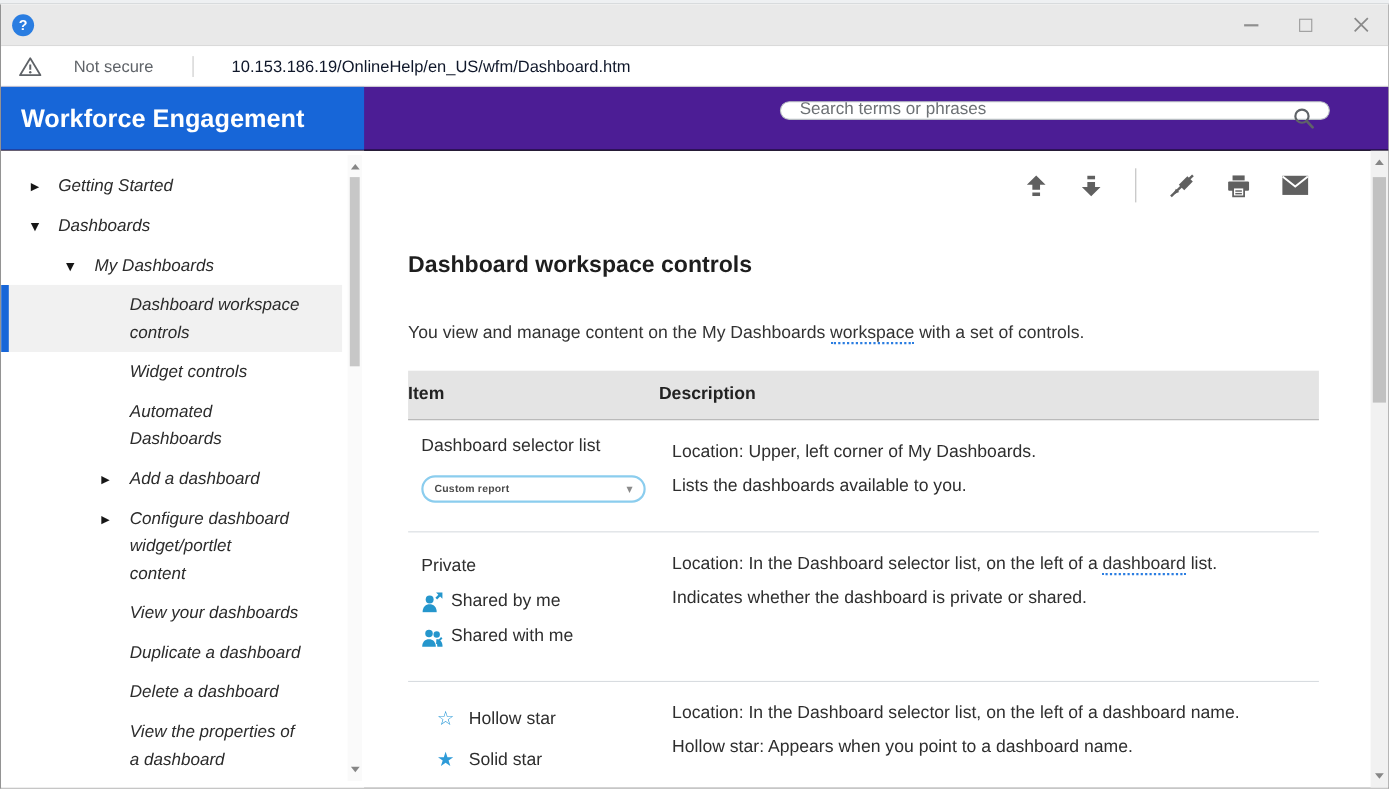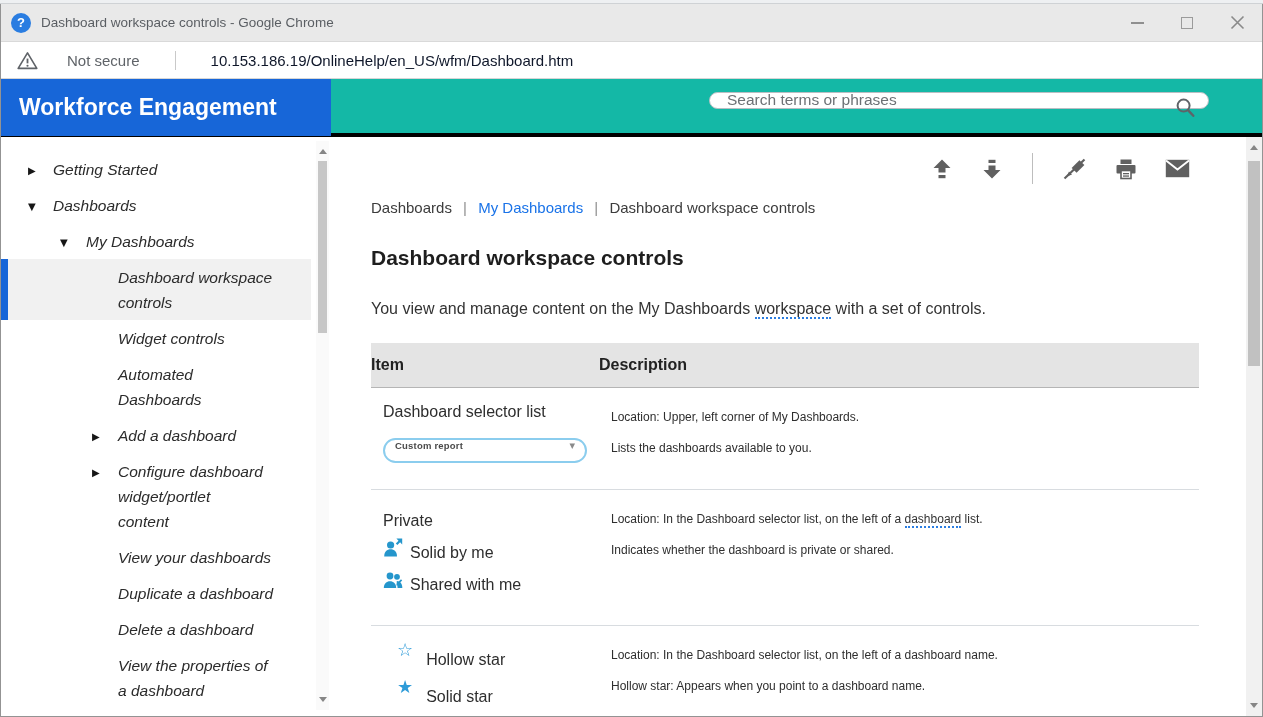--- a/index.html
+++ b/index.html
@@ -19,21 +19,21 @@
   .glyph-min { width:13px; height:2px; background:#8f8f8f; display:block; }
   .glyph-max { width:12px; height:12px; border:1.5px solid #9b9b9b; display:block; }
 
   
   .addressbar { height:37px; background:#fff; border-bottom:1px solid #d6d6d6; display:flex; align-items:center; padding-left:16px; flex:none;gap:20px; }
   .notsecure { margin-left:9px; font-size:15px; color:#5f6368; }
   .addr-sep { width:1px; height:19px; background:#c9c9c9; margin:0 15px; }
   .url { font-size:15px; color:#0f172a; }
 
   
-  .appheader { height:58px; background:#14b8a6; border-bottom:4px solid #000000; position:relative; flex:none; }
+  .appheader { height:58px; background:#4c1d95; border-bottom:1px solid #000000; position:relative; flex:none; }
   .brand { position:absolute; left:0; top:0; width:330px; height:57px; background:#1766d8; color:#fff; font-size:23px; font-weight:bold; line-height:57px; padding-left:18px; }
   .searchwrap { position:absolute; right:53px; top:12px; width:500px; height:17px; }
   .search { width:100%; height:100%; border:1px solid #b9bec3; border-radius:17px; padding:0 44px 0 17px; font-size:15.5px; color:#333; outline:none; font-family:"Liberation Sans", sans-serif; }
   .search::placeholder { color:#6d7175; }
   .search-icon { position:absolute; right:14px; top:6px; cursor:pointer; }
 
   
   .bodyrow { flex:1; display:flex; min-height:0; position:relative; }
 
   
@@ -64,55 +64,54 @@
   .toolbar { position:absolute; top:16px; right:72px; display:flex; align-items:center; gap:26px; }
   .tb-btn { cursor:pointer; display:flex; align-items:center; }
   .tb-divider { width:1px; height:31px; background:#bdbdbd; margin:0 2px; }
 
   .breadcrumb { font-size:15px; color:#3c3c3c; }
   .bc-sep { color:#8f8f8f; margin:0 7px; }
   .bc-link { color:#1a73e8; cursor:pointer; }
   .bc-current { color:#3c3c3c; }
 
   h1.page-title { margin-top:30px; font-size:21px; font-weight:bold; color:#1e1e1e; }
-  p.intro { margin-top:27px; font-size:16px; color:#333; line-height:24px; }
+  p.intro { margin-top:38px; font-size:16px; color:#333; line-height:24px; }
   .dotted-link { color:#333; border-bottom:2px dotted #2a7de1; cursor:pointer; }
 
   
   .helptable { margin-top:22px; width:828px; }
   .thead { display:grid; grid-template-columns:228px 1fr; background:#e4e4e4; border-bottom:1px solid #b5b5b5; padding:13px 0; font-size:16px; font-weight:bold; color:#222; }
   .thead .th { padding-left:0; }
   .trow { display:grid; grid-template-columns:228px 1fr; border-bottom:1px solid #d8dce0; padding:15px 0 24px 0; }
   .td-item { padding-left:12px; font-size:16px; color:#2e2e2e; }
-  .td-desc { padding:0 48px 0 12px; font-size:12px; color:#2e2e2e; }
+  .td-desc { padding:0 48px 0 12px; font-size:16px; color:#2e2e2e; }
   .td-desc p { margin-bottom:3px; line-height:28px; }
 
-  .dropdown-demo { margin-top:17px; width:204px; height:25px; border:2px solid #8bcdee; border-radius:13px; display:flex; padding:0 10px; background:#fff; }
+  .dropdown-demo { margin-top:17px; width:204px; height:25px; border:2px solid #8bcdee; border-radius:13px; display:flex; align-items:center; padding:0 10px; background:#fff; }
   .dd-text { font-size:9.5px; font-weight:bold; color:#4a4a4a; letter-spacing:.2px; }
   .dd-chev { margin-left:auto; font-size:11px; color:#8a8a8a; font-family:"DejaVu Sans", sans-serif; line-height:1; }
 
-  .entry { display:flex; align-items:flex-start; gap:7px; line-height:32px; }
+  .entry { display:flex; align-items:center; gap:7px; line-height:32px; }
   .entry svg { flex:none; }
   .entry.star { padding-left:14px; gap:13px; line-height:37px; }
   .star-glyph { font-family:"DejaVu Sans", sans-serif; font-size:18px; color:#2e9bd8; line-height:1; }
 
   .last-row { border-bottom:none; }
 </style>
 </head>
 <body>
 
 <div class="desktop-strip"></div>
 
 <div class="window">
 
   <div class="titlebar">
     <span class="help-badge">
         <span>?</span>
       </span>
-    <span class="win-title">Dashboard workspace controls - Google Chrome</span>
     <div class="win-controls">
       <div class="wc">
           <span class="glyph-min"></span>
         </div>
       <div class="wc">
           <span class="glyph-max"></span>
         </div>
       <div class="wc">
         <svg width="15" height="15" viewBox="0 0 15 15">
             <path d="M1.5 1.5 L13.5 13.5 M13.5 1.5 L1.5 13.5" stroke="#8a8a8a" stroke-width="1.6" fill="none"></path>
@@ -236,27 +235,20 @@
           </svg>
         </span>
         <span class="tb-btn">
           <svg width="25" height="19" viewBox="0 0 25 19">
             <rect x="0.8" y="0.8" width="23.4" height="17.4" fill="#606060"></rect>
             <path d="M1 1.5 L12.5 10.5 L24 1.5" stroke="#fff" stroke-width="1.9" fill="none"></path>
           </svg>
         </span>
       </div>
 
-      <div class="breadcrumb">
-        <span class="bc-current">Dashboards</span>
-        <span class="bc-sep">|</span>
-        <span class="bc-link">My Dashboards</span>
-        <span class="bc-sep">|</span>
-        <span class="bc-current">Dashboard workspace controls</span>
-      </div>
 
       <h1 class="page-title">Dashboard workspace controls</h1>
 
       <p class="intro"><span>You view and manage content on the My Dashboards </span><a class="dotted-link">workspace</a><span> with a set of controls.</span></p>
 
       <section class="helptable">
         <div class="thead">
           <div class="th">Item</div>
           <div class="th">Description</div>
         </div>
@@ -279,21 +271,21 @@
           <div class="td-item">
             <div class="entry">
               <span>Private</span>
             </div>
             <div class="entry">
               <svg width="20" height="20" viewBox="0 0 20 20" fill="#2596cc">
                 <circle cx="7.6" cy="8" r="3.6"></circle>
                 <path d="M1.2 19.6 C1.2 14.6 4.1 12.3 7.6 12.3 C11.1 12.3 14 14.6 14 19.6 Z"></path>
                 <path d="M13.4 1.6 H19.2 V7.4 L17.1 5.3 L14.4 8 L12.8 6.4 L15.5 3.7 Z"></path>
               </svg>
-              <span>Solid by me</span>
+              <span>Shared by me</span>
             </div>
             <div class="entry">
               <svg width="20" height="20" viewBox="0 0 20 20" fill="#2596cc">
                 <circle cx="7" cy="7" r="3.4"></circle>
                 <circle cx="14" cy="7.8" r="2.9"></circle>
                 <path d="M0.8 19 C0.8 14.4 3.6 12.2 7 12.2 C10.4 12.2 13.2 14.4 13.2 19 Z"></path>
                 <path d="M13.8 12 C17 12.2 19.3 14.2 19.3 19 H14.6 Z"></path>
                 <line x1="18.6" y1="10.8" x2="15.4" y2="14" stroke="#2596cc" stroke-width="1.7"></line>
                 <path d="M13.4 16.4 L13.9 12.3 L17.7 16.1 Z"></path>
               </svg>

